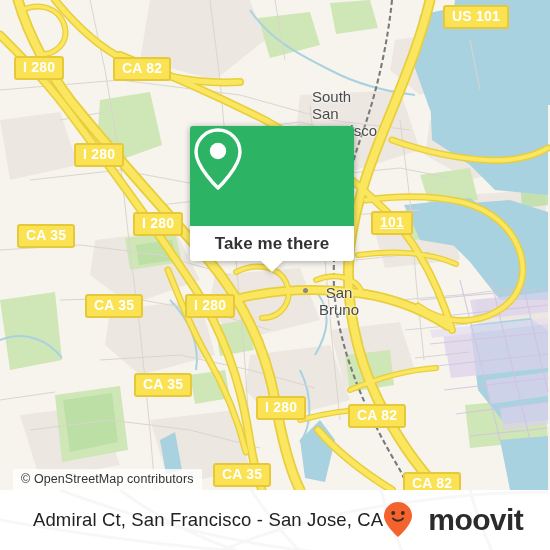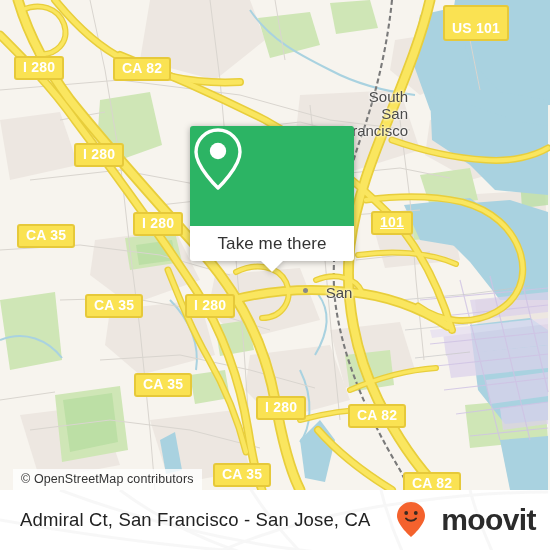--- a/index.html
+++ b/index.html
@@ -29,42 +29,42 @@
     position:absolute;left:190px;top:126px;width:164px;
     filter:drop-shadow(0 1px 3px rgba(0,0,0,.32));
   }
   .card-top{
     height:100px;background:#2CB464;
     border-radius:3px 3px 0 0;
     display:flex;align-items:center;justify-content:center;
   }
   .card-bot{
     position:relative;background:#fff;border-radius:0 0 3px 3px;
-    height:35px;display:flex;align-items:center;justify-content:center;
+    height:35px;display:flex;align-items:center;justify-content:center;font-weight:bold;
   }
   .card-bot .lbl{
     font-size:17px;color:#333;letter-spacing:.1px;
   }
   .card-tip{
     position:absolute;left:50%;margin-left:-11px;bottom:-11px;
     width:0;height:0;
     border-left:11px solid transparent;
     border-right:11px solid transparent;
     border-top:11px solid #fff;
   }
 
   
   #bar{
     position:absolute;left:0;top:490px;width:550px;height:60px;
     background:#fff;overflow:hidden;
   }
   #bar .wm{position:absolute;left:0;top:-470px;opacity:.055;}
   #bar .inner{
     position:relative;width:100%;height:100%;
-    display:flex;align-items:center;justify-content:space-between;
+    display:flex;align-items:center;justify-content:center;
     padding:0 14px 0 20px;box-sizing:border-box;
   }
   .place-title{font-size:18.5px;color:#222;letter-spacing:.15px;white-space:nowrap;}
   .logo{display:flex;align-items:center;gap:15px;}
   .logo .word{font-size:30px;font-weight:700;color:#2b2b2b;letter-spacing:-.6px;line-height:1;}
 </style>
 </head>
 <body>
 
 <div id="app">
@@ -242,41 +242,42 @@
           <path d="M300 420 C330 412 356 408 382 410" stroke-width="3.4"></path>
           <path d="M236 272 C256 262 278 266 286 282 C294 300 282 318 262 318" stroke-width="3.4"></path>
           <path d="M316 280 C336 272 356 278 362 292" stroke-width="3.4"></path>
           <path d="M22 10 C40 2 58 8 64 24 C70 42 56 56 38 54" stroke-width="3.4"></path>
           <path d="M168 270 C180 300 192 330 208 358 C224 386 238 420 246 452" stroke-width="4.2"></path>
           <path d="M318 430 C340 455 366 474 392 490" stroke-width="5"></path>
         </g>
       </g>
     </svg>
 
-    <div style="position:absolute;left:328px;top:88px;width:80px;text-align:right;font-size:15px;color:#4a4a4a;line-height:17px;text-shadow:0 0 3px #fff,0 0 3px #fff;">
+    <div style="position:absolute;left:312px;top:88px;width:80px;text-align:left;font-size:15px;color:#4a4a4a;line-height:17px;text-shadow:0 0 3px #fff,0 0 3px #fff;">
       <div>South</div>
       <div>San</div>
       <div>Francisco</div>
     </div>
     <div style="position:absolute;left:300px;top:284px;width:78px;text-align:center;font-size:15px;color:#4a4a4a;line-height:17px;text-shadow:0 0 3px #fff,0 0 3px #fff;">
       <div>San</div>
+      <div>Bruno</div>
     </div>
     <span style="position:absolute;left:303px;top:288px;width:5px;height:5px;border-radius:50%;background:#888;"></span>
 
     <div id="shields">
         <div style="position: absolute; left: 14px; top: 56px; background: rgb(250, 226, 82); border: 2px solid rgb(230, 201, 58); border-radius: 3px; padding: 2px 7px 3px; font-size: 14px; font-weight: 700; color: rgb(255, 255, 255); line-height: 15px; white-space: nowrap; letter-spacing: 0.2px;"><span>I 280</span></div>
         <div style="position: absolute; left: 113px; top: 57px; background: rgb(250, 226, 82); border: 2px solid rgb(230, 201, 58); border-radius: 3px; padding: 2px 7px 3px; font-size: 14px; font-weight: 700; color: rgb(255, 255, 255); line-height: 15px; white-space: nowrap; letter-spacing: 0.2px;"><span>CA 82</span></div>
         <div style="position: absolute; left: 74px; top: 143px; background: rgb(250, 226, 82); border: 2px solid rgb(230, 201, 58); border-radius: 3px; padding: 2px 7px 3px; font-size: 14px; font-weight: 700; color: rgb(255, 255, 255); line-height: 15px; white-space: nowrap; letter-spacing: 0.2px;"><span>I 280</span></div>
         <div style="position: absolute; left: 133px; top: 212px; background: rgb(250, 226, 82); border: 2px solid rgb(230, 201, 58); border-radius: 3px; padding: 2px 7px 3px; font-size: 14px; font-weight: 700; color: rgb(255, 255, 255); line-height: 15px; white-space: nowrap; letter-spacing: 0.2px;"><span>I 280</span></div>
         <div style="position: absolute; left: 17px; top: 224px; background: rgb(250, 226, 82); border: 2px solid rgb(230, 201, 58); border-radius: 3px; padding: 2px 7px 3px; font-size: 14px; font-weight: 700; color: rgb(255, 255, 255); line-height: 15px; white-space: nowrap; letter-spacing: 0.2px;"><span>CA 35</span></div>
         <div style="position: absolute; left: 85px; top: 294px; background: rgb(250, 226, 82); border: 2px solid rgb(230, 201, 58); border-radius: 3px; padding: 2px 7px 3px; font-size: 14px; font-weight: 700; color: rgb(255, 255, 255); line-height: 15px; white-space: nowrap; letter-spacing: 0.2px;"><span>CA 35</span></div>
         <div style="position: absolute; left: 185px; top: 294px; background: rgb(250, 226, 82); border: 2px solid rgb(230, 201, 58); border-radius: 3px; padding: 2px 7px 3px; font-size: 14px; font-weight: 700; color: rgb(255, 255, 255); line-height: 15px; white-space: nowrap; letter-spacing: 0.2px;"><span>I 280</span></div>
         <div style="position: absolute; left: 134px; top: 373px; background: rgb(250, 226, 82); border: 2px solid rgb(230, 201, 58); border-radius: 3px; padding: 2px 7px 3px; font-size: 14px; font-weight: 700; color: rgb(255, 255, 255); line-height: 15px; white-space: nowrap; letter-spacing: 0.2px;"><span>CA 35</span></div>
         <div style="position: absolute; left: 256px; top: 396px; background: rgb(250, 226, 82); border: 2px solid rgb(230, 201, 58); border-radius: 3px; padding: 2px 7px 3px; font-size: 14px; font-weight: 700; color: rgb(255, 255, 255); line-height: 15px; white-space: nowrap; letter-spacing: 0.2px;"><span>I 280</span></div>
-        <div style="position: absolute; left: 443px; top: 5px; background: rgb(250, 226, 82); border: 2px solid rgb(230, 201, 58); border-radius: 3px; padding: 14px 7px 3px; font-size: 14px; font-weight: 700; color: rgb(255, 255, 255); line-height: 15px; white-space: nowrap; letter-spacing: 0.2px;"><span>US 101</span></div>
+        <div style="position: absolute; left: 443px; top: 5px; background: rgb(250, 226, 82); border: 2px solid rgb(230, 201, 58); border-radius: 3px; padding: 2px 7px 3px; font-size: 14px; font-weight: 700; color: rgb(255, 255, 255); line-height: 15px; white-space: nowrap; letter-spacing: 0.2px;"><span>US 101</span></div>
         <div style="position: absolute; left: 371px; top: 211px; background: rgb(250, 226, 82); border: 2px solid rgb(230, 201, 58); border-radius: 3px; padding: 2px 7px 3px; font-size: 14px; font-weight: 700; color: rgb(255, 255, 255); line-height: 15px; white-space: nowrap; letter-spacing: 0.2px; text-decoration: underline;"><span>101</span></div>
         <div style="position: absolute; left: 348px; top: 404px; background: rgb(250, 226, 82); border: 2px solid rgb(230, 201, 58); border-radius: 3px; padding: 2px 7px 3px; font-size: 14px; font-weight: 700; color: rgb(255, 255, 255); line-height: 15px; white-space: nowrap; letter-spacing: 0.2px;"><span>CA 82</span></div>
         <div style="position: absolute; left: 403px; top: 472px; background: rgb(250, 226, 82); border: 2px solid rgb(230, 201, 58); border-radius: 3px; padding: 2px 7px 3px; font-size: 14px; font-weight: 700; color: rgb(255, 255, 255); line-height: 15px; white-space: nowrap; letter-spacing: 0.2px;"><span>CA 82</span></div>
         <div style="position: absolute; left: 213px; top: 463px; background: rgb(250, 226, 82); border: 2px solid rgb(230, 201, 58); border-radius: 3px; padding: 2px 7px 3px; font-size: 14px; font-weight: 700; color: rgb(255, 255, 255); line-height: 15px; white-space: nowrap; letter-spacing: 0.2px;"><span>CA 35</span></div>
       </div>
 
     <div class="attrib">© OpenStreetMap contributors</div>
 
     <div class="card">
       <div class="card-top">

